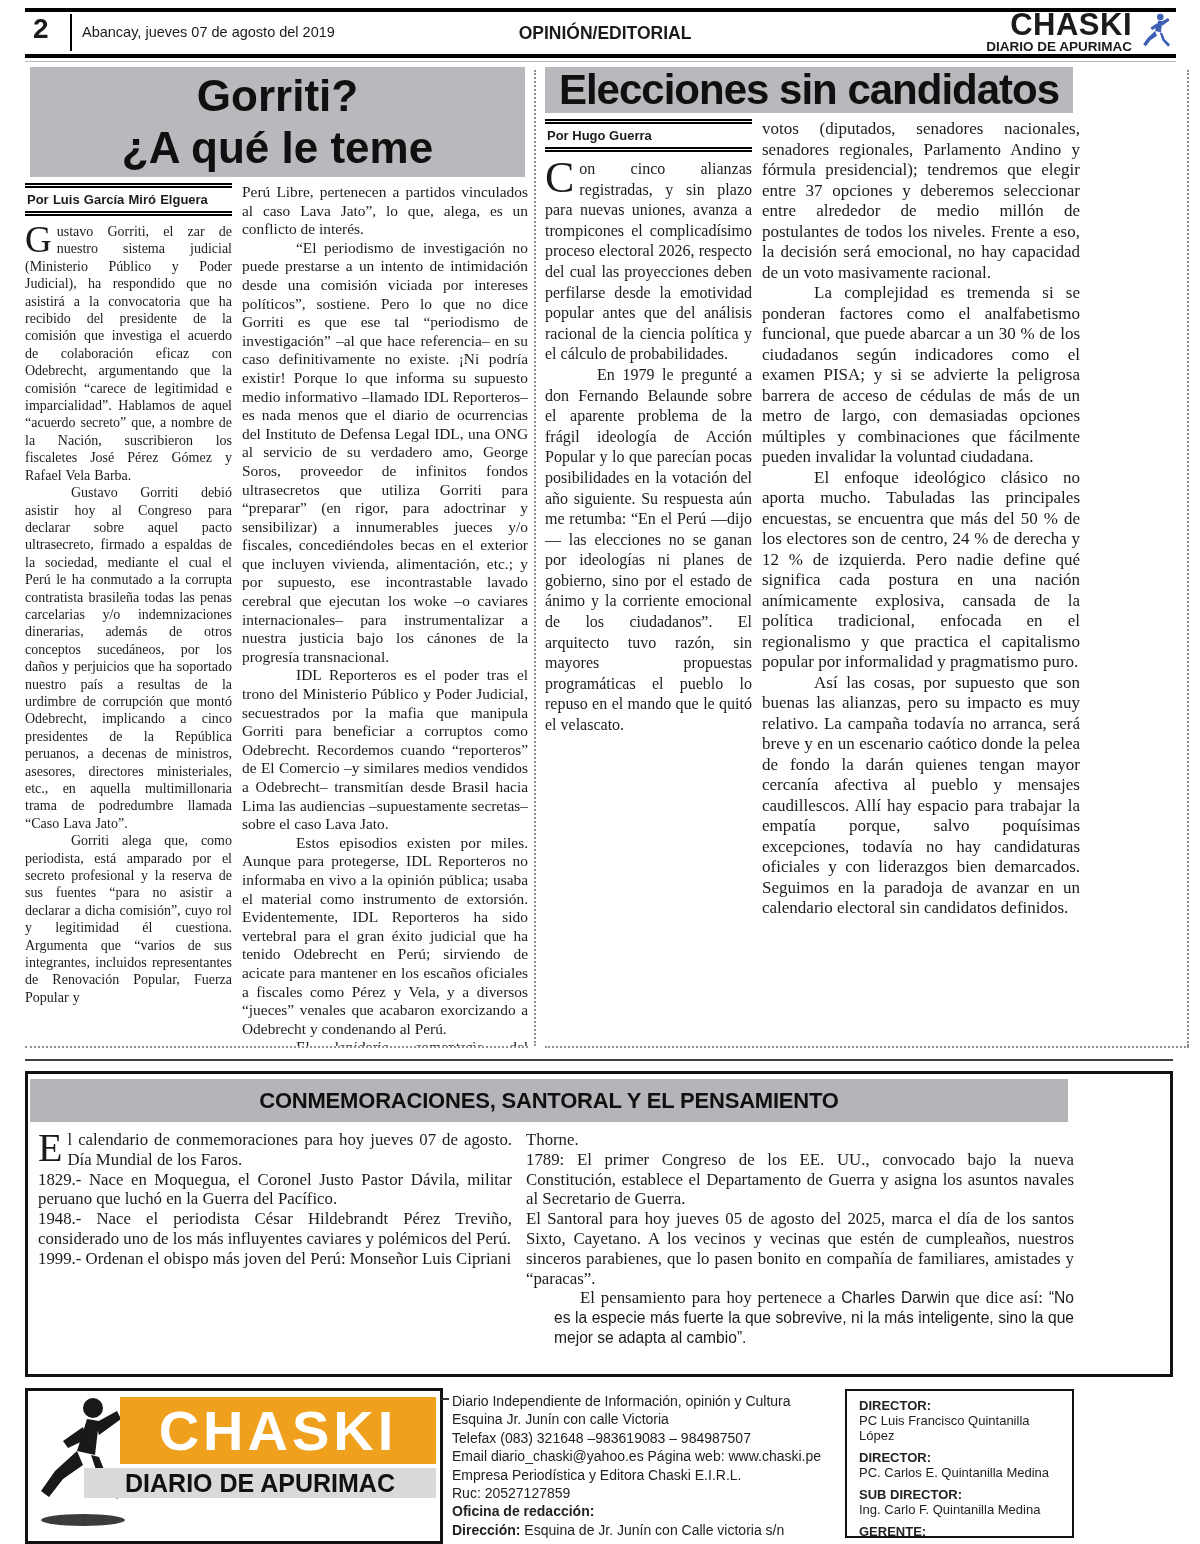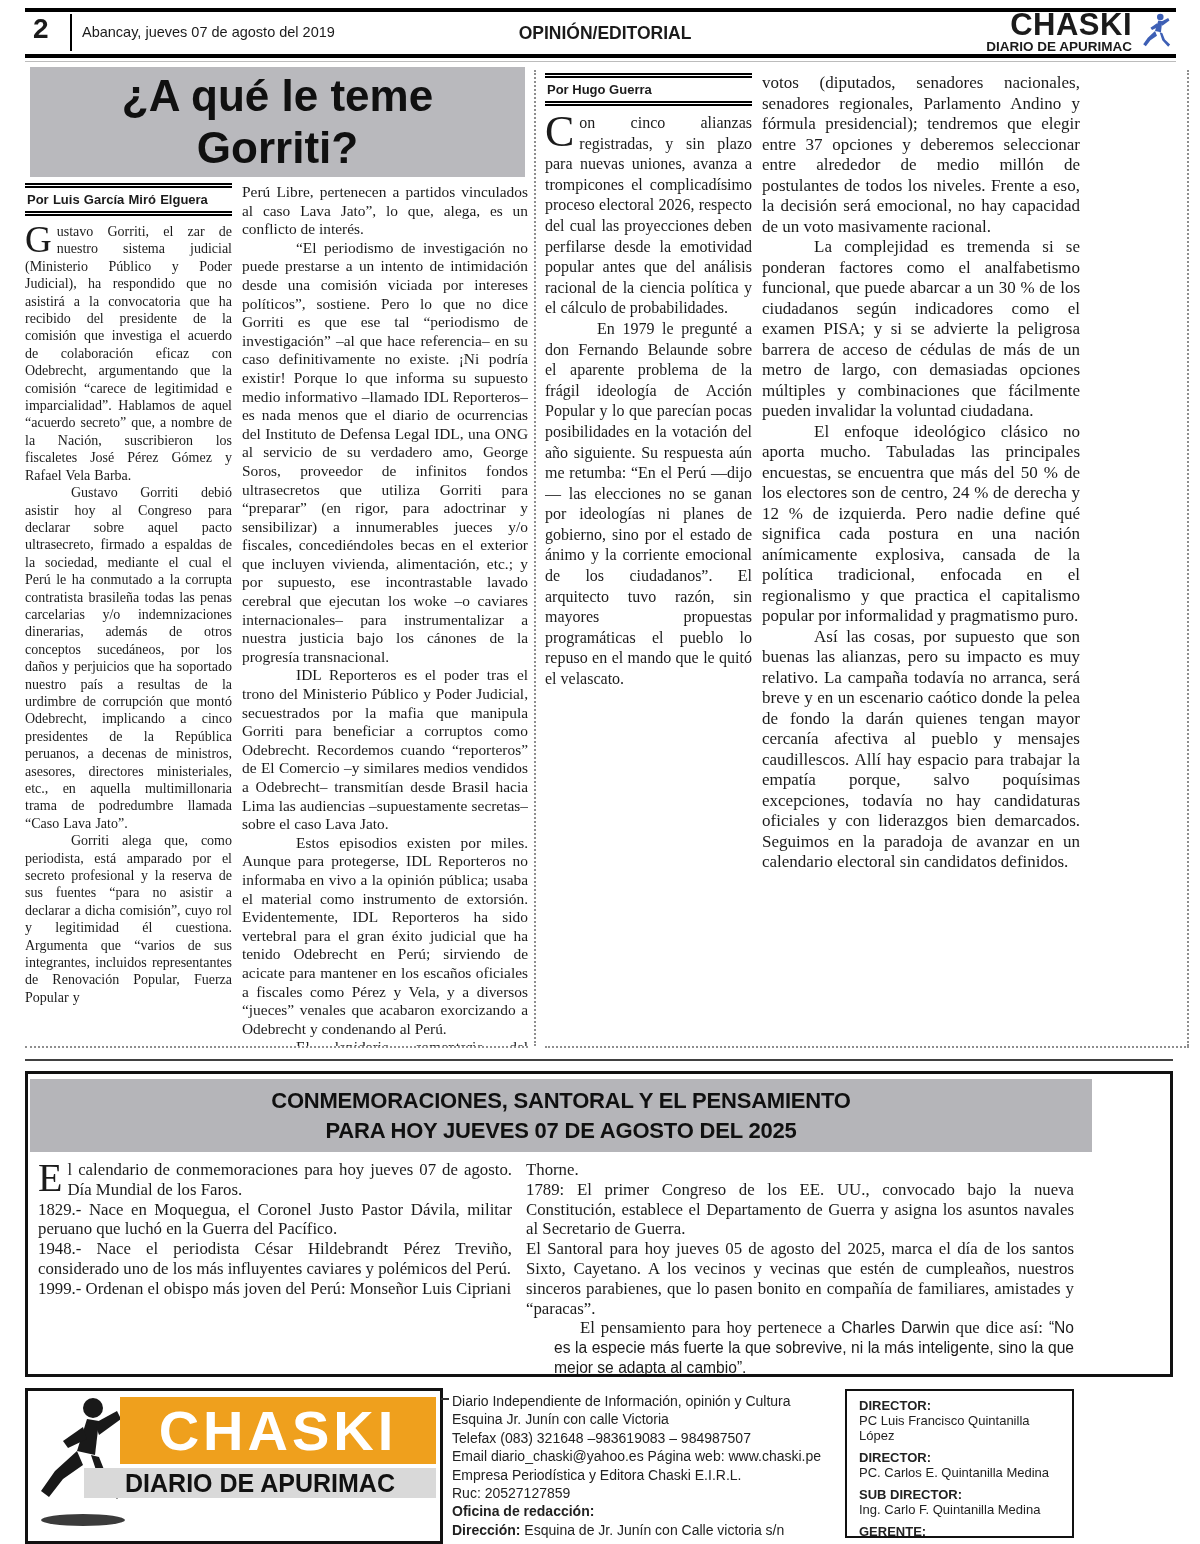--- a/index.html
+++ b/index.html
@@ -61,21 +61,21 @@
   .divider-right { left:1187px; top:70px; height:976px; border-left:2px dotted #8e8e8e; }
   .dot-bottom-l  { left:25px;  top:1046px; width:503px; border-top:2px dotted #8e8e8e; }
   .dot-bottom-r  { left:545px; top:1046px; width:644px; border-top:2px dotted #8e8e8e; }
   .solid-bottom  { left:25px;  top:1059px; width:1148px; height:2px; background:#414141; }
 
   
   .conm-box { left:25px; top:1071px; width:1142px; height:300px; border:3px solid #111; overflow:hidden; background:#fff; }
   .conm-title {
     margin:5px 0 8px 2px; width:1038px; background:#b5b5b9; text-align:center;
     font-family:"Liberation Sans",sans-serif; font-weight:700; font-size:22px; line-height:30px;
-    padding:7px 12px 6px; letter-spacing:-0.2px; color:#101010;
+    padding:7px 0 6px; letter-spacing:-0.2px; color:#101010;
   }
   .conm-cols { display:flex; gap:14px; padding-left:10px; }
   .conm-c1 { width:474px; } .conm-c2 { width:548px; }
   .conm-box .para { font-size:16.8px; line-height:19.8px; }
   .conm-box .dc { font-size:40px; line-height:35px; }
   .pens { text-indent:26px;margin-left:28px; }
   .pens .sans { font-family:"Liberation Sans",sans-serif; font-size:15.6px; }
 
   
   .footer-logo-box { left:25px; top:1388px; width:412px; height:150px; border:3px solid #111; background:#fff; }
@@ -120,41 +120,42 @@
         <path d="M44,58 L22,78 L8,98 L16,104 L30,86 L50,72 Z"></path>
         <path d="M58,62 L66,86 L84,106 L90,99 L74,84 L66,64 Z"></path>
       </svg>
     </div>
   </div>
   <div class="abs rule-bot"></div>
   <div class="abs rule-bot2"></div>
 
   <section class="abs article-left">
     <h1 class="hl-left">
+      <span>Gorriti?</span>
       <span>¿A qué le teme</span>
-      <span>Gorriti?</span>
     </h1>
     <div class="cols">
       <div class="al-c1">
         <div class="byline">Por Luis García Miró Elguera</div>
         <p class="para"><span class="dc">G</span><span>ustavo Gorriti, el zar de nuestro sistema judicial (Ministerio Público y Poder Judicial), ha respondido que no asistirá a la convocatoria que ha recibido del presidente de la comisión que investiga el acuerdo de colaboración eficaz con Odebrecht, argumentando que la comisión “carece de legitimidad e imparcialidad”. Hablamos de aquel “acuerdo secreto” que, a nombre de la Nación, suscribieron los fiscaletes José Pérez Gómez y Rafael Vela Barba.</span></p>
         <p class="para indent"><span>Gustavo Gorriti debió asistir hoy al Congreso para declarar sobre aquel pacto ultrasecreto, firmado a espaldas de la sociedad, mediante el cual el Perú le ha conmutado a la corrupta contratista brasileña todas las penas carcelarias y/o indemnizaciones dinerarias, además de otros conceptos sucedáneos, por los daños y perjuicios que ha soportado nuestro país a resultas de la urdimbre de corrupción que montó Odebrecht, implicando a cinco presidentes de la República peruanos, a decenas de ministros, asesores, directores ministeriales, etc., en aquella multimillonaria trama de podredumbre llamada “Caso Lava Jato”.</span></p>
         <p class="para indent"><span>Gorriti alega que, como periodista, está amparado por el secreto profesional y la reserva de sus fuentes “para no asistir a declarar a dicha comisión”, cuyo rol y legitimidad él cuestiona. Argumenta que “varios de sus integrantes, incluidos representantes de Renovación Popular, Fuerza Popular y</span></p>
       </div>
       <div class="al-c2">
         <p class="para"><span>Perú Libre, pertenecen a partidos vinculados al caso Lava Jato”, lo que, alega, es un conflicto de interés.</span></p>
         <p class="para indent"><span>“El periodismo de investigación no puede prestarse a un intento de intimidación desde una comisión viciada por intereses políticos”, sostiene. Pero lo que no dice Gorriti es que ese tal “periodismo de investigación” –al que hace referencia– en su caso definitivamente no existe. ¡Ni podría existir! Porque lo que informa su supuesto medio informativo –llamado IDL Reporteros– es nada menos que el diario de ocurrencias del Instituto de Defensa Legal IDL, una ONG al servicio de su verdadero amo, George Soros, proveedor de infinitos fondos ultrasecretos que utiliza Gorriti para “preparar” (en rigor, para adoctrinar y sensibilizar) a innumerables jueces y/o fiscales, concediéndoles becas en el exterior que incluyen vivienda, alimentación, etc.; y por supuesto, ese incontrastable lavado cerebral que ejecutan los woke –o caviares internacionales– para instrumentalizar a nuestra justicia bajo los cánones de la progresía transnacional.</span></p>
         <p class="para indent"><span>IDL Reporteros es el poder tras el trono del Ministerio Público y Poder Judicial, secuestrados por la mafia que manipula Gorriti para beneficiar a corruptos como Odebrecht. Recordemos cuando “reporteros” de El Comercio –y similares medios vendidos a Odebrecht– transmitían desde Brasil hacia Lima las audiencias –supuestamente secretas– sobre el caso Lava Jato.</span></p>
         <p class="para indent"><span>Estos episodios existen por miles. Aunque para protegerse, IDL Reporteros no informaba en vivo a la opinión pública; usaba el material como instrumento de extorsión. Evidentemente, IDL Reporteros ha sido vertebral para el gran éxito judicial que ha tenido Odebrecht en Perú; sirviendo de acicate para mantener en los escaños oficiales a fiscales como Pérez y Vela, y a diversos “jueces” venales que acabaron exorcizando a Odebrecht y condenando al Perú.</span></p>
         <p class="para indent"><span>El lapidario comentario del congresista Muñante fue: “¿A qué le teme, Gorriti? Venga. Dé la cara. Panfletos los escribe cualquiera”.</span></p>
       </div>
     </div>
   </section>
 
   <section class="abs article-right">
+    <h1 class="hl-right">Elecciones sin candidatos</h1>
     <div class="cols">
       <div class="ar-c1">
         <div class="byline">Por Hugo Guerra</div>
         <p class="para"><span class="dc">C</span><span>on cinco alianzas registradas, y sin plazo para nuevas uniones, avanza a trompicones el complicadísimo proceso electoral 2026, respecto del cual las proyecciones deben perfilarse desde la emotividad popular antes que del análisis racional de la ciencia política y el cálculo de probabilidades.</span></p>
         <p class="para indent"><span>En 1979 le pregunté a don Fernando Belaunde sobre el aparente problema de la frágil ideología de Acción Popular y lo que parecían pocas posibilidades en la votación del año siguiente. Su respuesta aún me retumba: “En el Perú —dijo— las elecciones no se ganan por ideologías ni planes de gobierno, sino por el estado de ánimo y la corriente emocional de los ciudadanos”. El arquitecto tuvo razón, sin mayores propuestas programáticas el pueblo lo repuso en el mando que le quitó el velascato.</span></p>
       </div>
       <div class="ar-c2">
         <p class="para"><span>votos (diputados, senadores nacionales, senadores regionales, Parlamento Andino y fórmula presidencial); tendremos que elegir entre 37 opciones y deberemos seleccionar entre alrededor de medio millón de postulantes de todos los niveles. Frente a eso, la decisión será emocional, no hay capacidad de un voto masivamente racional.</span></p>
         <p class="para indent"><span>La complejidad es tremenda si se ponderan factores como el analfabetismo funcional, que puede abarcar a un 30 % de los ciudadanos según indicadores como el examen PISA; y si se advierte la peligrosa barrera de acceso de cédulas de más de un metro de largo, con demasiadas opciones múltiples y combinaciones que fácilmente pueden invalidar la voluntad ciudadana.</span></p>
         <p class="para indent"><span>El enfoque ideológico clásico no aporta mucho. Tabuladas las principales encuestas, se encuentra que más del 50 % de los electores son de centro, 24 % de derecha y 12 % de izquierda. Pero nadie define qué significa cada postura en una nación anímicamente explosiva, cansada de la política tradicional, enfocada en el regionalismo y que practica el capitalismo popular por informalidad y pragmatismo puro.</span></p>
@@ -165,21 +166,20 @@
 
   <div class="abs divider-mid"></div>
   <div class="abs divider-right"></div>
   <div class="abs dot-bottom-l"></div>
   <div class="abs dot-bottom-r"></div>
   <div class="abs solid-bottom"></div>
 
   <section class="abs conm-box">
     <div class="conm-title">
       <div>CONMEMORACIONES, SANTORAL Y EL PENSAMIENTO</div>
-      <div>PARA  HOY JUEVES 07 DE AGOSTO DEL 2025</div>
     </div>
     <div class="conm-cols">
       <div class="conm-c1">
         <p class="para"><span class="dc">E</span><span>l calendario de conmemoraciones para hoy jueves 07 de agosto. Día Mundial de los Faros.</span></p>
         <p class="para"><span>1829.- Nace en Moquegua, el Coronel Justo Pastor Dávila, militar peruano que luchó en la Guerra del Pacífico.</span></p>
         <p class="para"><span>1948.- Nace el periodista César Hildebrandt Pérez Treviño, considerado uno de los más influyentes caviares y polémicos del Perú.</span></p>
         <p class="para"><span>1999.- Ordenan el obispo más joven del Perú: Monseñor Luis Cipriani</span></p>
       </div>
       <div class="conm-c2">
         <p class="para"><span>Thorne.</span></p>

